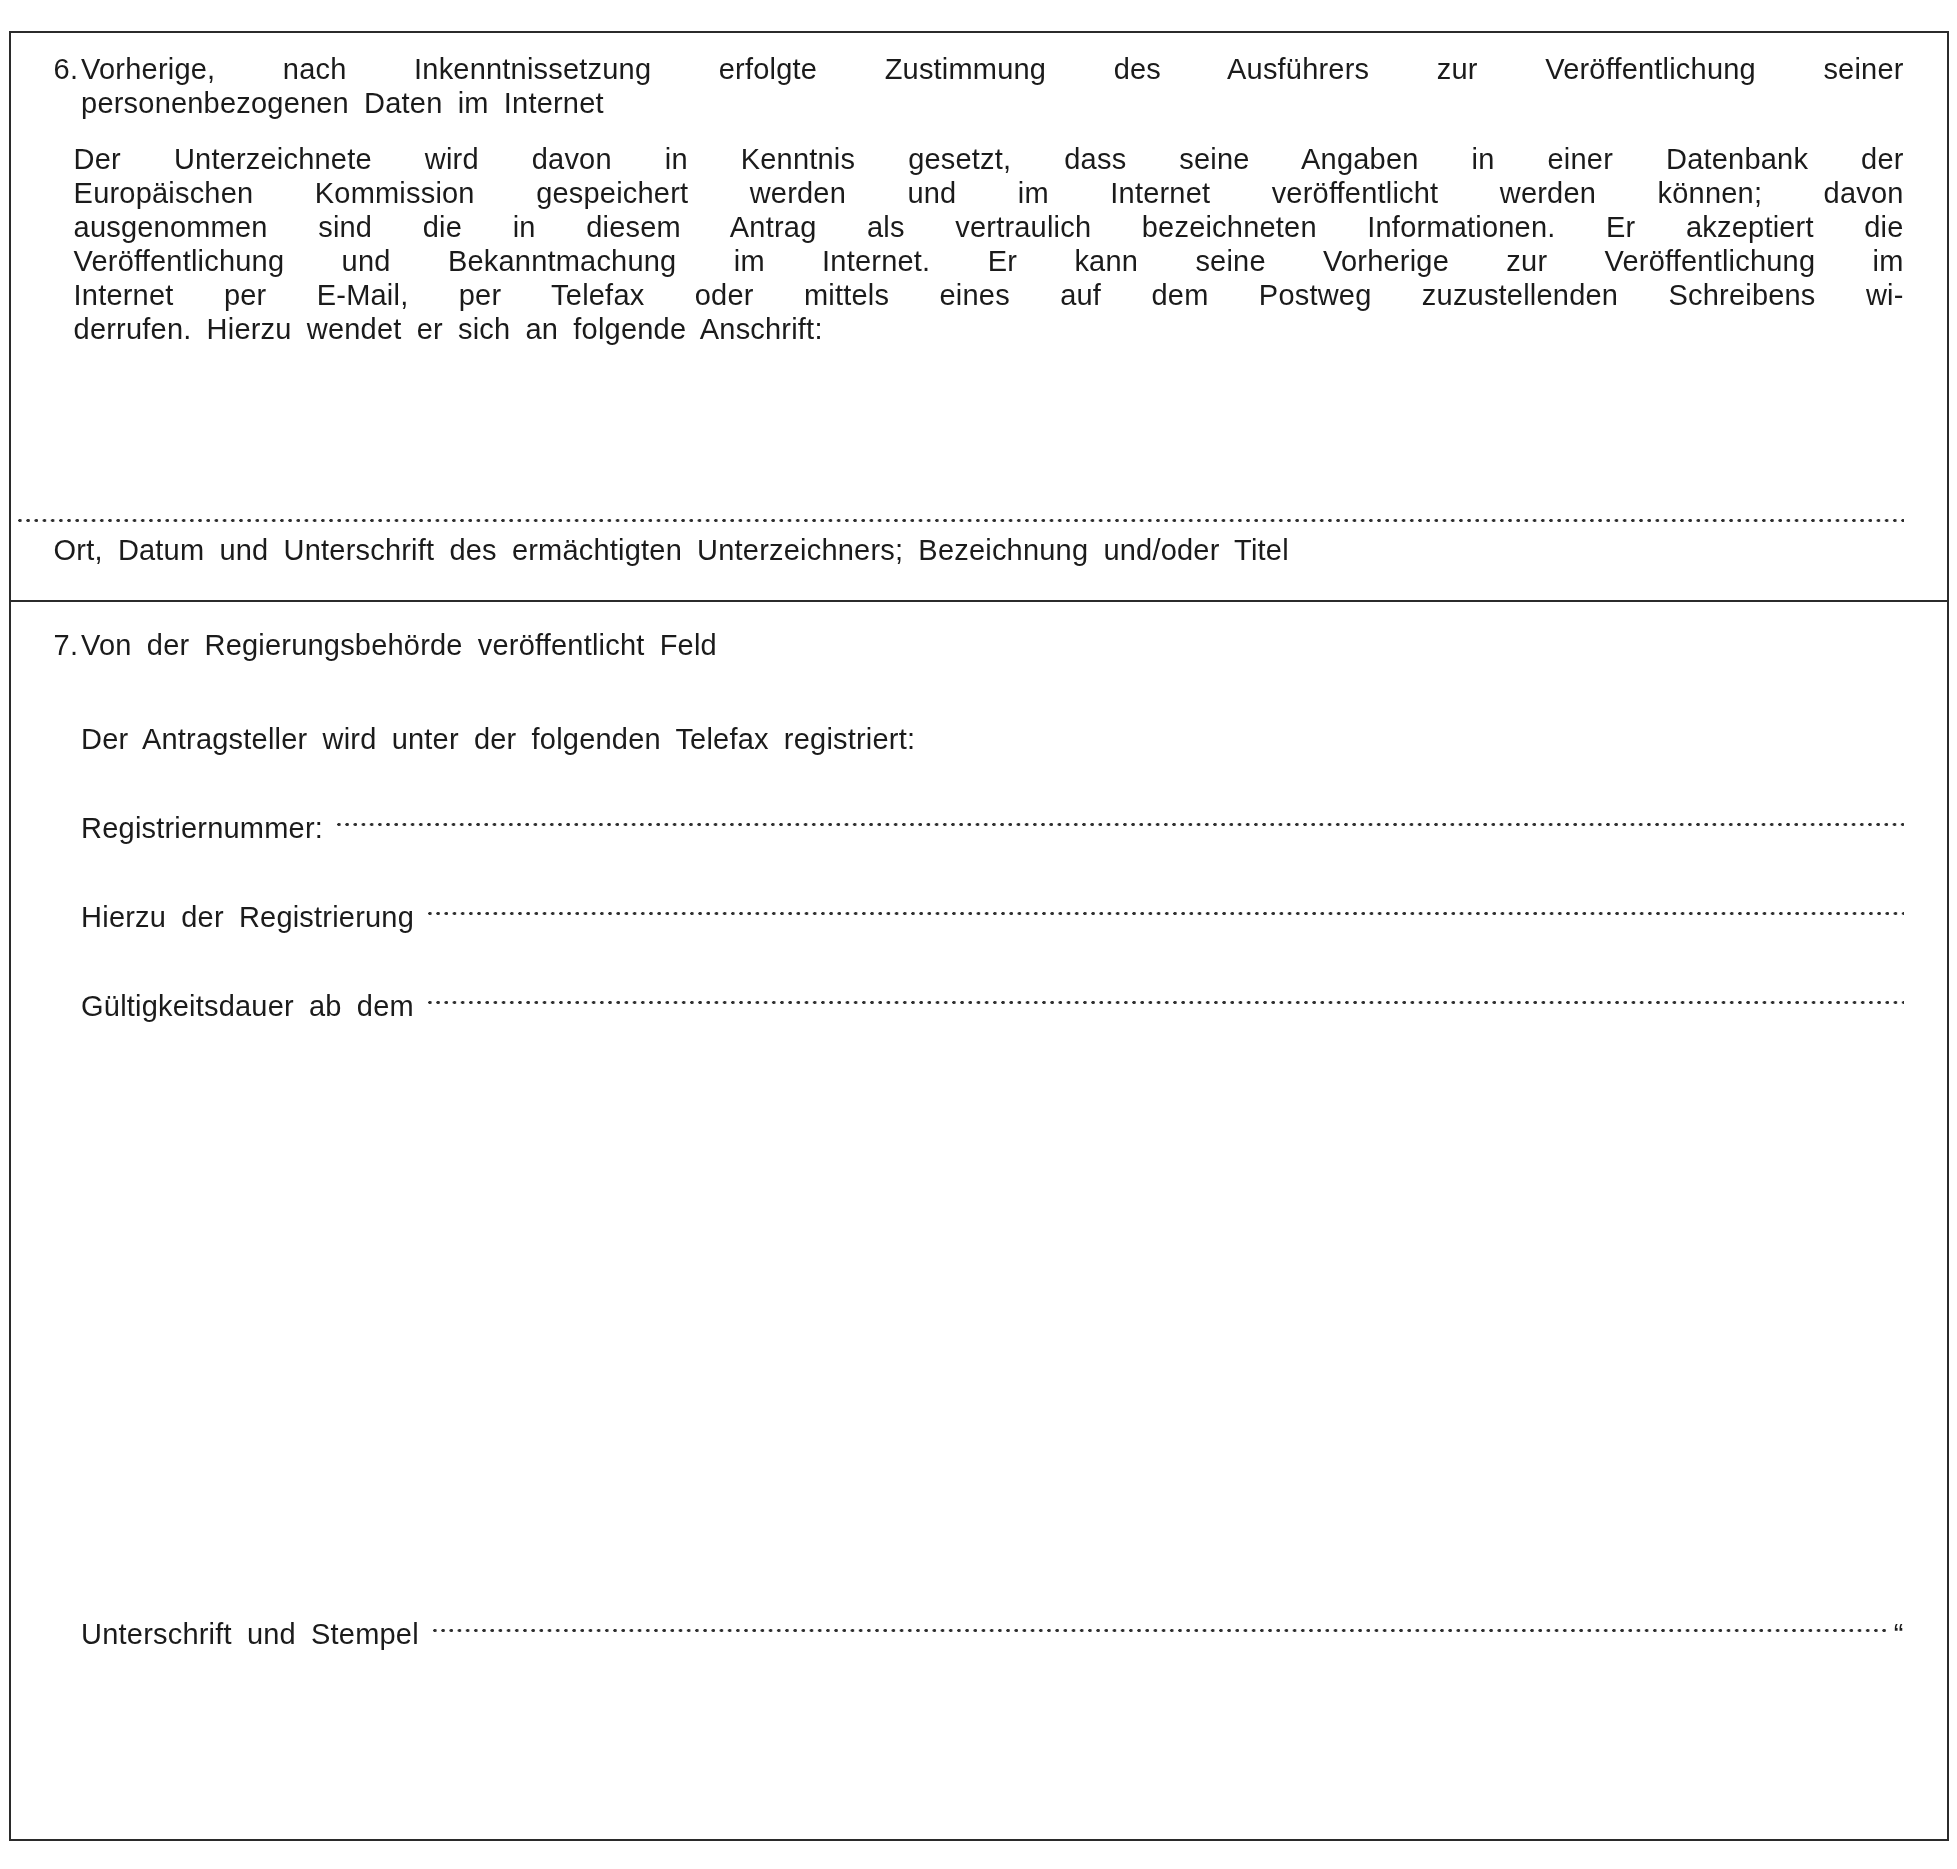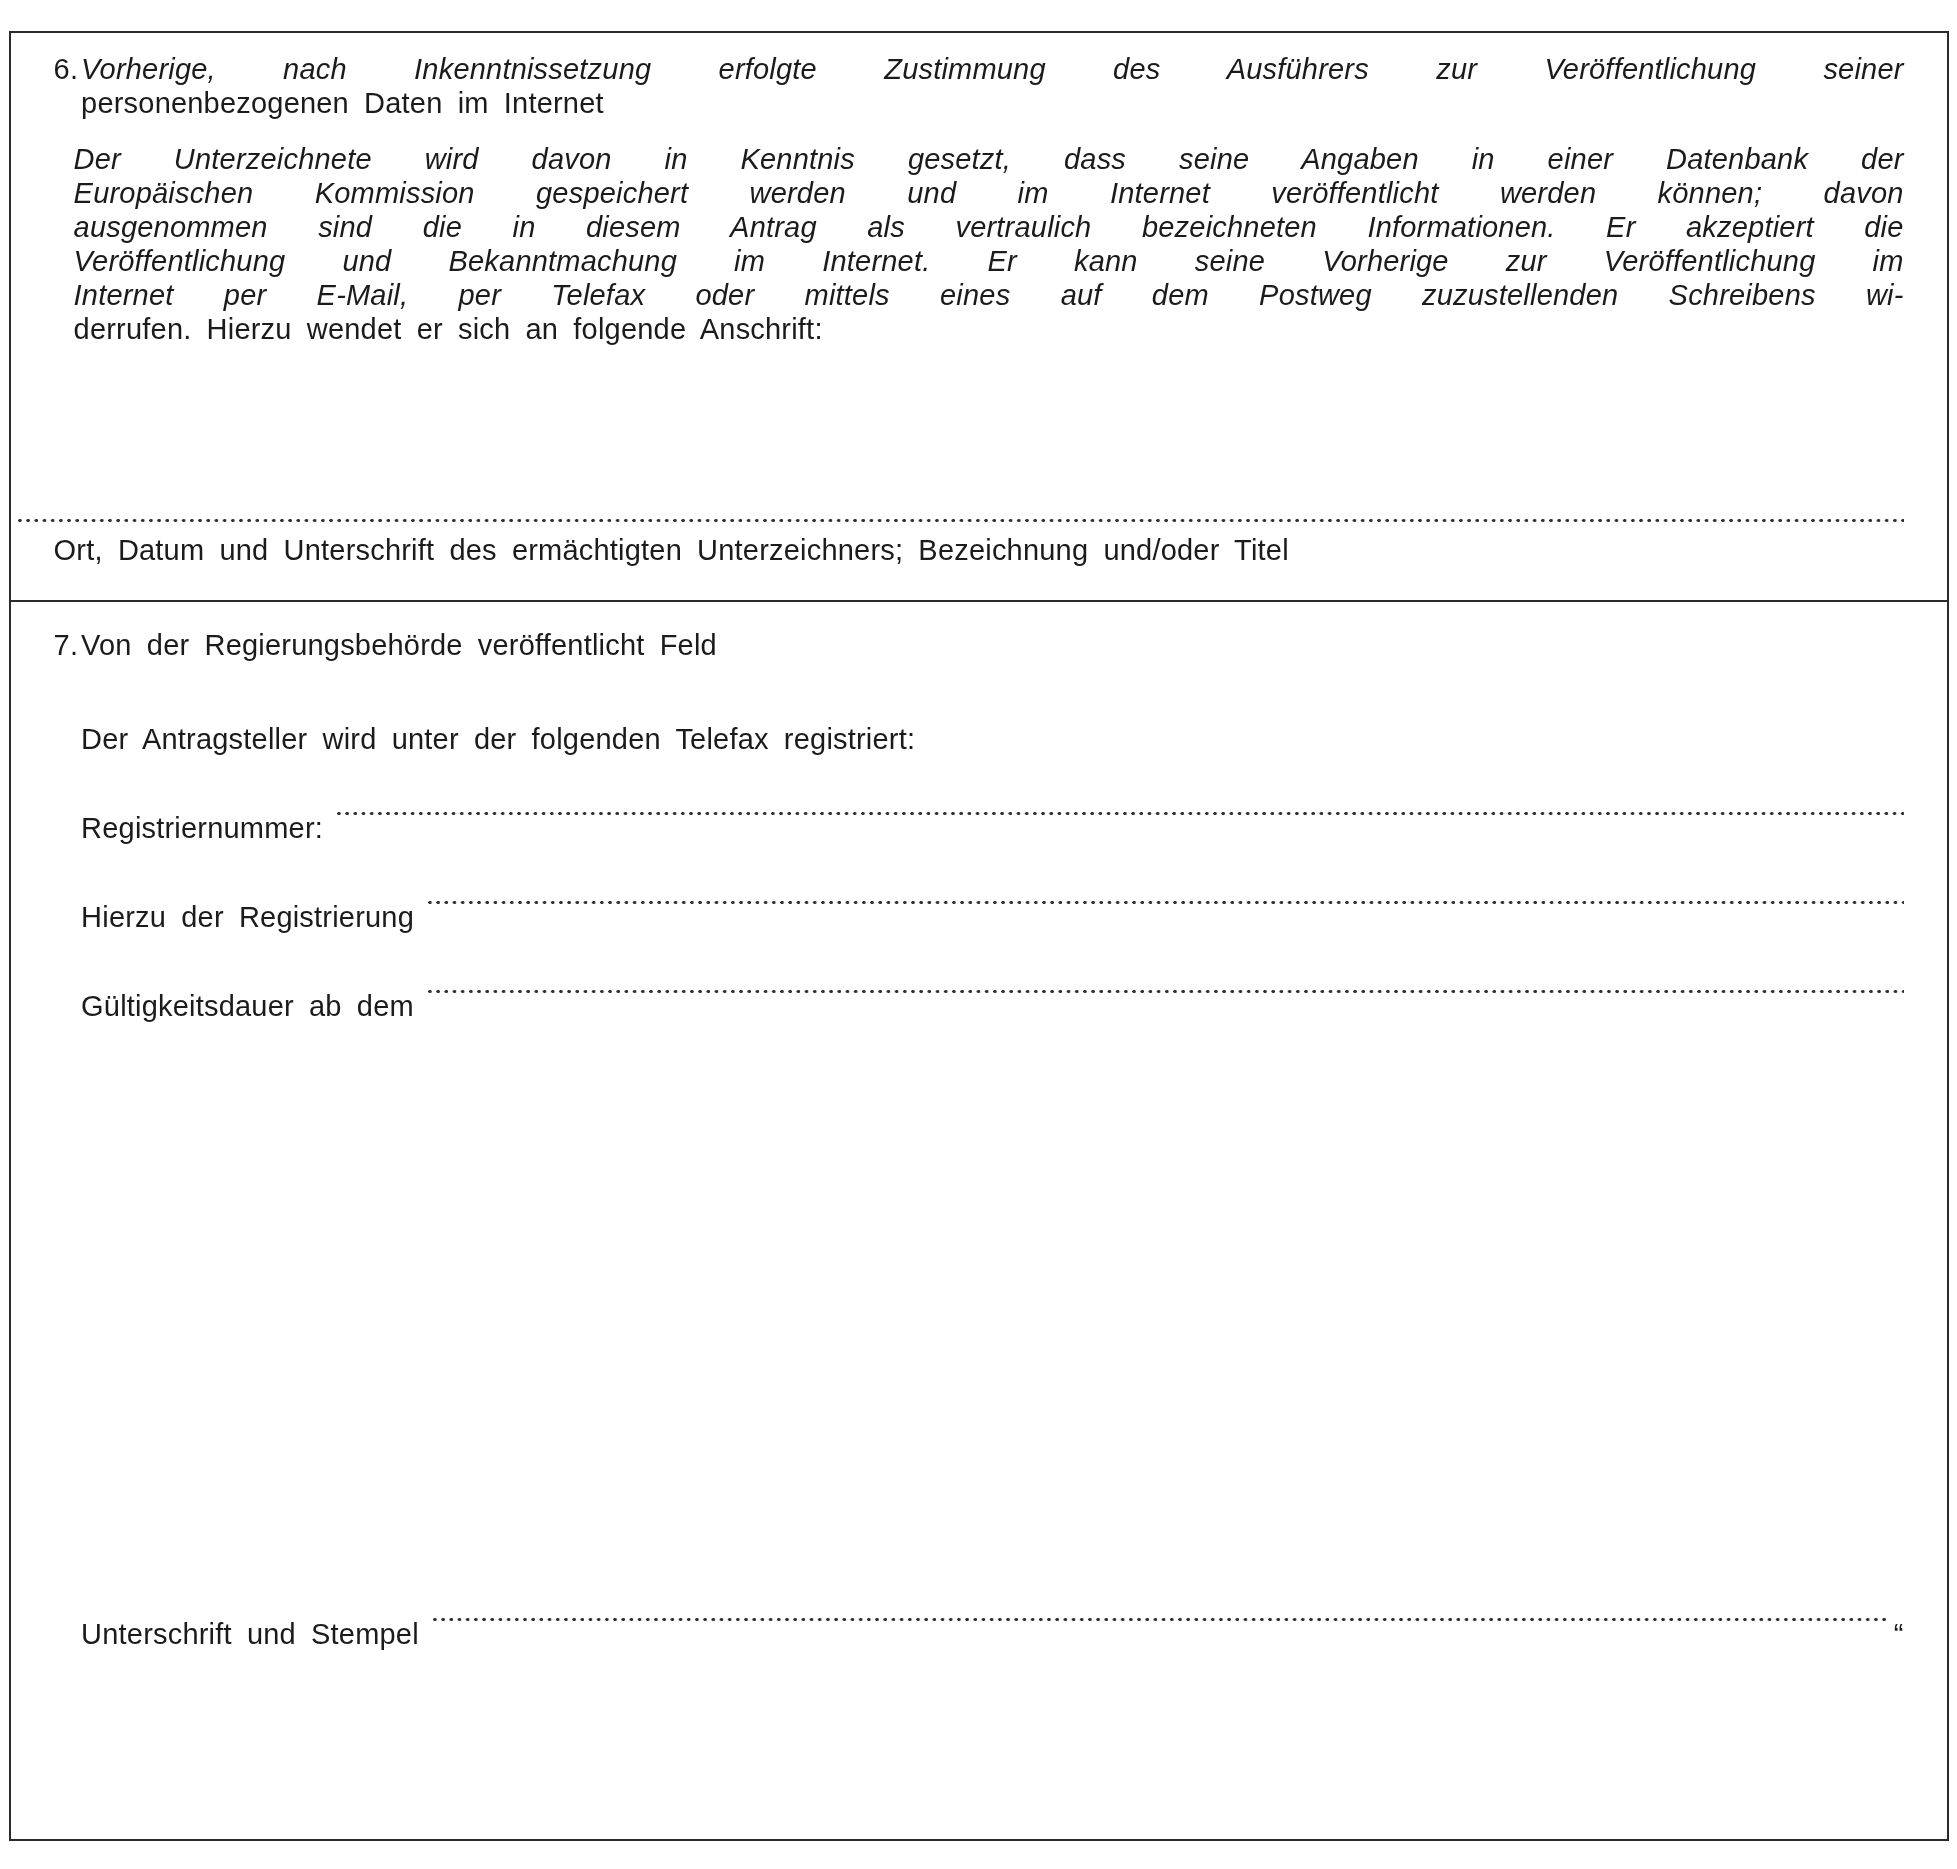--- a/index.html
+++ b/index.html
@@ -27,36 +27,36 @@
     background: #ffffff;
   }
   .sec { padding: 19px 43px 0 43px; }
   .sec6 { height: 569px; border-bottom: 2.6px solid #2b2b2b; }
   .sec7 { padding-top: 26px; }
 
   .heading { display: flex; }
   .num { flex: 0 0 27.5px; width: 27.5px; }
   .htext { flex: 1; }
 
-  .jfull { text-align: justify; text-align-last: justify; font-style: italic; }
+  .jfull { text-align: justify; text-align-last: justify; }
 
   .body-block { margin-left: 20px; margin-top: 22.4px; }
 
   .dotline {
     height: 5.2px;
     background-image: radial-gradient(circle at 1.9px 2.6px, #2f2f2f 1.5px, transparent 1.9px);
     background-repeat: repeat-x;
     background-size: 8.2px 5.2px;
   }
   .sigline { margin-top: 172px; margin-left: -36px; }
   .caption { margin-top: 9px; }
 
   .intro { margin-left: 27.5px; margin-top: 60px; }
 
-  .frow { display: flex; align-items: flex-start; margin-left: 27.5px; margin-top: 55px; }
+  .frow { display: flex; align-items: center; margin-left: 27.5px; margin-top: 55px; }
   .frow .fill { flex: 1; margin-left: 13.8px; margin-bottom: 6px; }
   .frow-last { margin-top: 594px; }
   .quote { margin-left: 5.2px; white-space: pre; }
 </style>
 </head>
 <body>
 
 <div class="page">
   <div class="outer-box">
 

